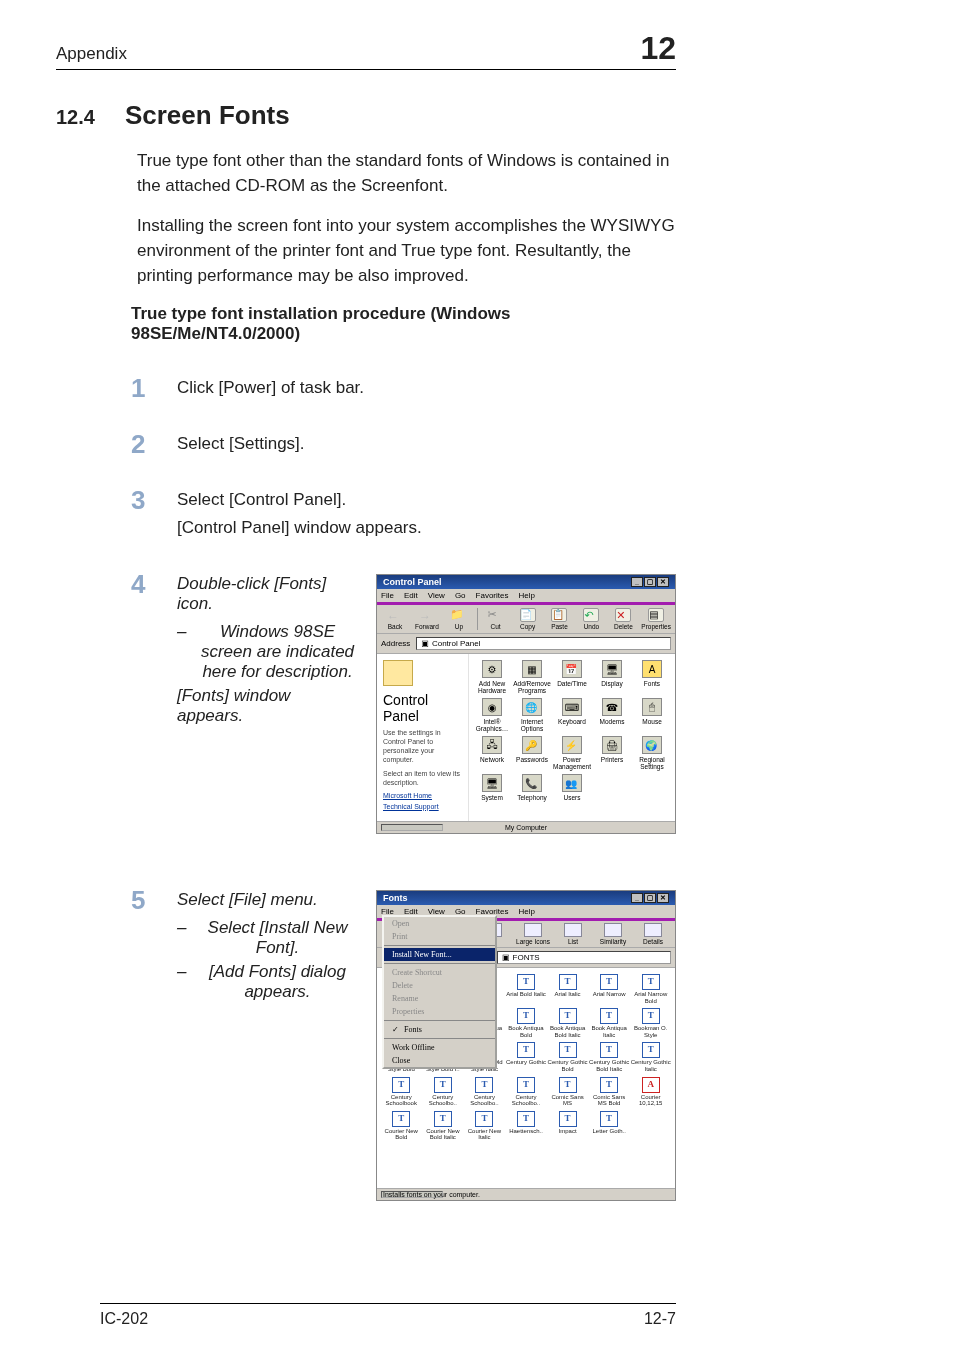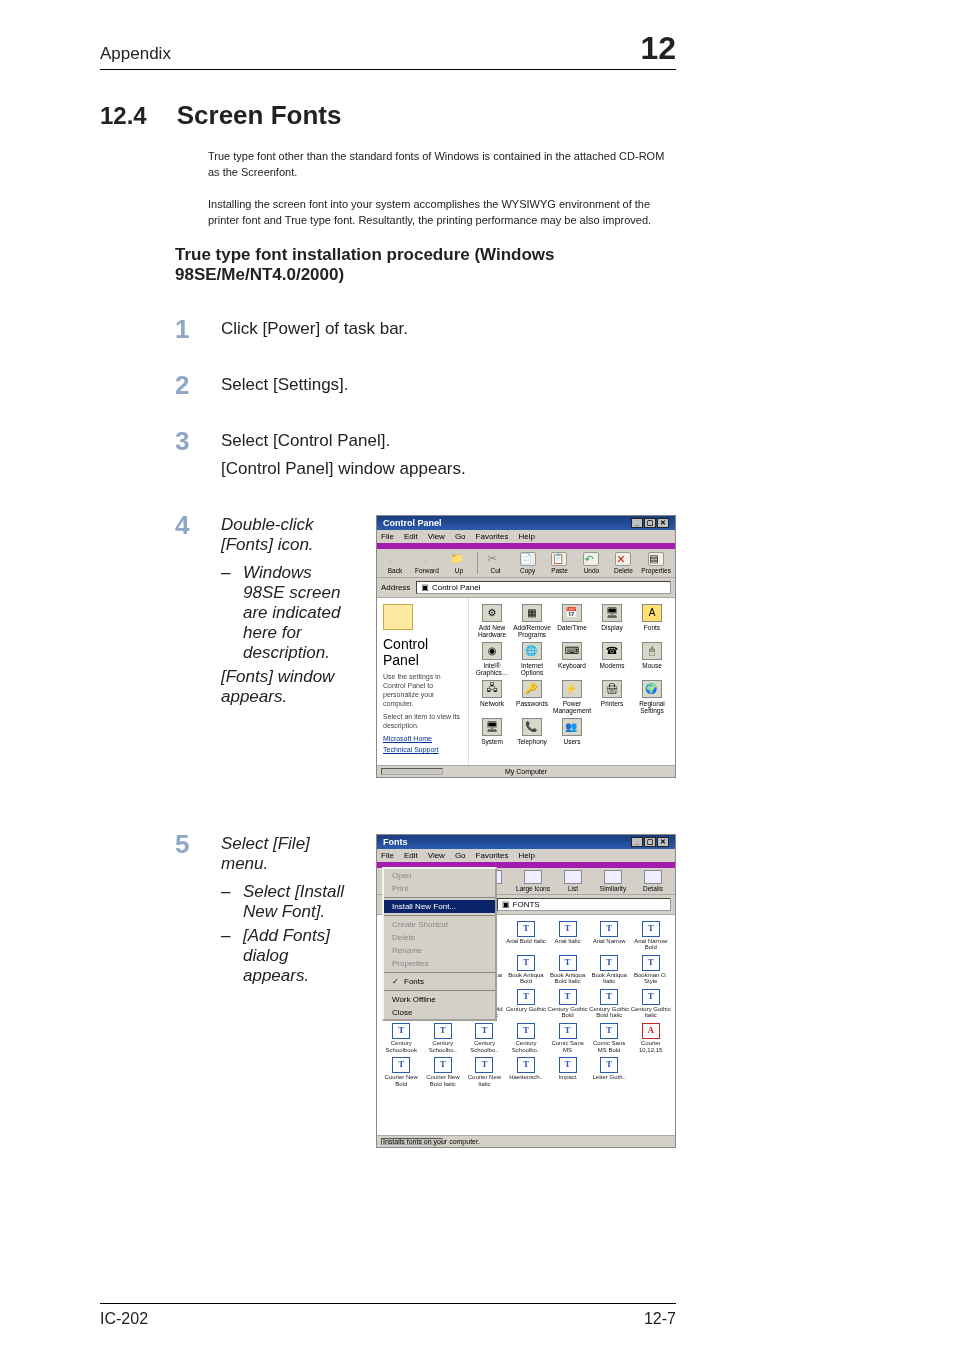--- a/index.html
+++ b/index.html
@@ -7,21 +7,21 @@
     margin: 0;
     padding: 0;
     font-family: Arial, Helvetica, sans-serif;
     background: #fff;
     color: #222;
     width: 954px;
   }
   .page {
     width: 766px;
     min-height: 1352px;
-    padding: 30px 90px 30px 100px;
+    padding: 30px 90px 30px 56px;
     position: relative;
   }
   .header {
     display: flex;
     justify-content: space-between;
     align-items: baseline;
     border-bottom: 1px solid #000;
     padding-bottom: 2px;
     margin-bottom: 30px;
   }
@@ -32,30 +32,30 @@
     font-size: 32px;
     font-weight: bold;
   }
   .section-title {
     display: flex;
     gap: 30px;
     align-items: baseline;
     margin-bottom: 18px;
   }
   .section-number {
-    font-size: 24px;
+    font-size: 20px;
     font-weight: bold;
   }
   .section-name {
     font-size: 26px;
     font-weight: bold;
   }
   .body-text {
-    margin-left: 108px;
-    font-size: 11px;
+    margin-left: 81px;
+    font-size: 17px;
     line-height: 1.45;
   }
   .body-text p {
     margin: 0 0 16px 0;
   }
   .subheading {
     font-weight: bold;
     font-size: 17px;
     margin: 10px 0 30px 75px;
   }
@@ -79,20 +79,21 @@
     font-size: 17px;
     padding-top: 4px;
   }
   .step-body p {
     margin: 0 0 8px 0;
   }
   .step-body .sub {
     margin: 0 0 4px 0;
     padding-left: 22px;
     position: relative;
+    text-align: center;
   }
   .step-body .sub::before {
     content: "–";
     position: absolute;
     left: 0;
   }
   .step-row {
     display: flex;
     gap: 20px;
   }
@@ -135,21 +136,21 @@
     line-height: 8px;
     font-size: 7px;
     color: #000;
   }
   .ss-menu {
     background: #d4d0c8;
     padding: 2px 4px;
     display: flex;
     gap: 10px;
     font-size: 8px;
-    border-bottom: 6px solid #a21caf;
+    border-bottom: 3px solid #a21caf;
     align-items: flex-end;
   }
   .ss-menu span { border-bottom: 0; }
   .ss-toolbar {
     background: #d4d0c8;
     padding: 3px 4px;
     display: flex;
     gap: 4px;
     border-bottom: 1px solid #aaa;
   }
@@ -280,26 +281,27 @@
 
   
   .fonts-body {
     display: flex;
     background: #fff;
     min-height: 220px;
   }
   .fonts-menu-dd {
     position: absolute;
     left: 5px;
-    top: 32px;
+    top: 24px;
     width: 115px;
     background: #d4d0c8;
     border: 2px outset #f4f4f0;
     font-size: 8px;
     z-index: 5;
+    font-family: Liberation Serif, serif;
   }
   .fonts-menu-dd .ddrow {
     padding: 2px 8px;
     color: #888;
   }
   .fonts-menu-dd .ddrow.enabled { color: #000; }
   .fonts-menu-dd .ddrow.sel {
     background: #0a246a;
     color: #fff;
   }

